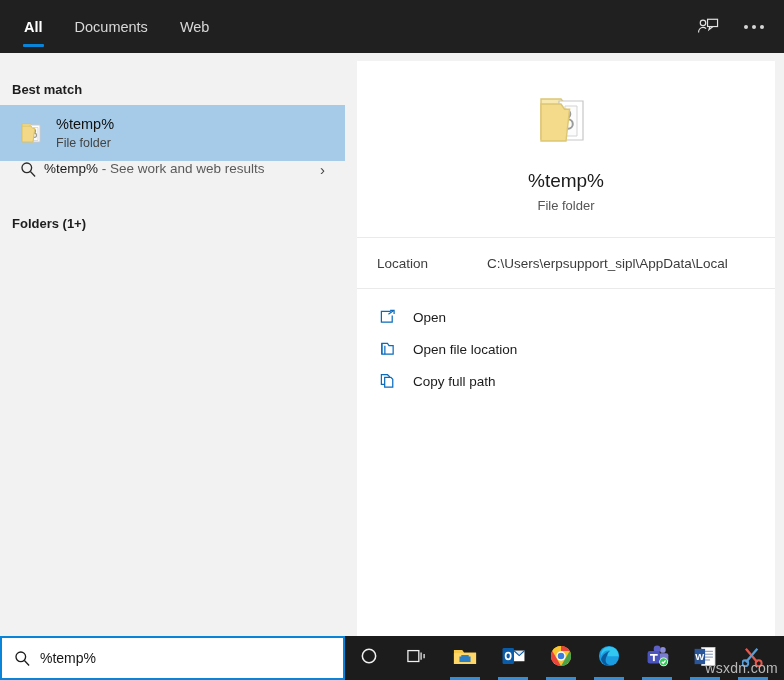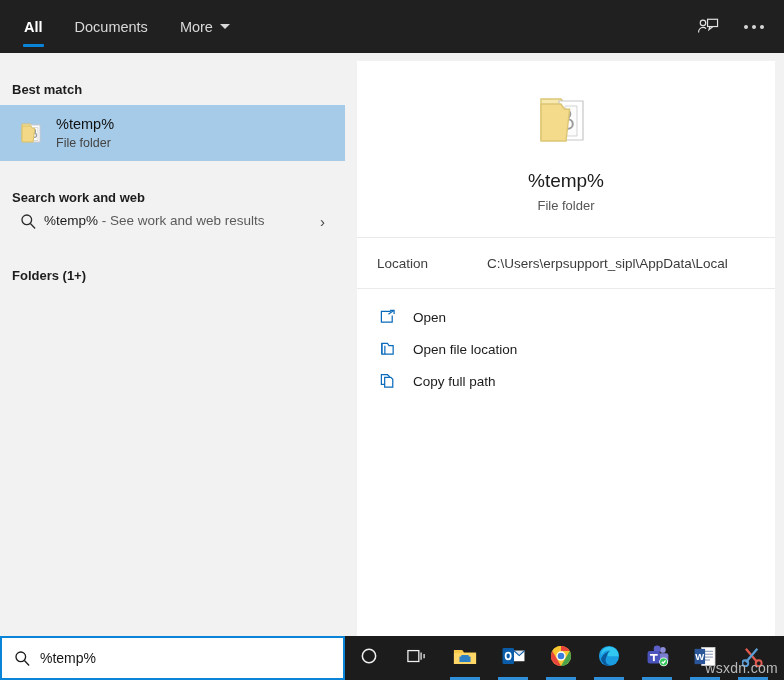--- a/index.html
+++ b/index.html
@@ -174,22 +174,21 @@
 
   <div class="tabbar">
     <div class="tabs">
       <div class="tab active">
         <span>All</span>
       </div>
       <div class="tab">
         <span>Documents</span>
       </div>
       <div class="tab">
-        <span>More</span>
-        <span class="caret"></span>
+        <span>Web</span>
       </div>
     </div>
 
     <div class="tabbar-right">
       <div class="tb-icon">
         <svg width="22" height="20" viewBox="0 0 24 22" fill="none" stroke="#e2e2e2" stroke-width="1.3">
           <circle cx="6.5" cy="6.5" r="3"></circle>
           <path d="M1.6 17c0-3.3 2.3-5.6 4.9-5.6 1.3 0 2.5.5 3.4 1.4"></path>
           <rect x="11.5" y="2.5" width="11" height="8"></rect>
           <path d="M14 10.5 L13 14 L17.5 10.5"></path>
@@ -219,21 +218,20 @@
           <circle cx="15.4" cy="16.3" r="2.1" fill="none" stroke="#9a9a9a" stroke-width="1.2"></circle>
           <path d="M3 7 h9 l1.6 2.3 h2.2 L14 23 H3 Z" fill="#f3d987" stroke="#d8c169" stroke-width="1"></path>
         </svg>
       </div>
       <div class="result-text">
         <div class="result-title">%temp%</div>
         <div class="result-sub">File folder</div>
       </div>
     </div>
 
-    <div class="section-head">Search work and web</div>
 
     <div class="web-row">
       <div class="web-icon">
         <svg width="17" height="17" viewBox="0 0 18 18" fill="none" stroke="#2b2b2b" stroke-width="1.4">
           <circle cx="7.2" cy="7.2" r="5.1"></circle>
           <line x1="11" y1="11.2" x2="16" y2="16.4"></line>
         </svg>
       </div>
       <div class="web-label">
         <span>%temp%</span>

